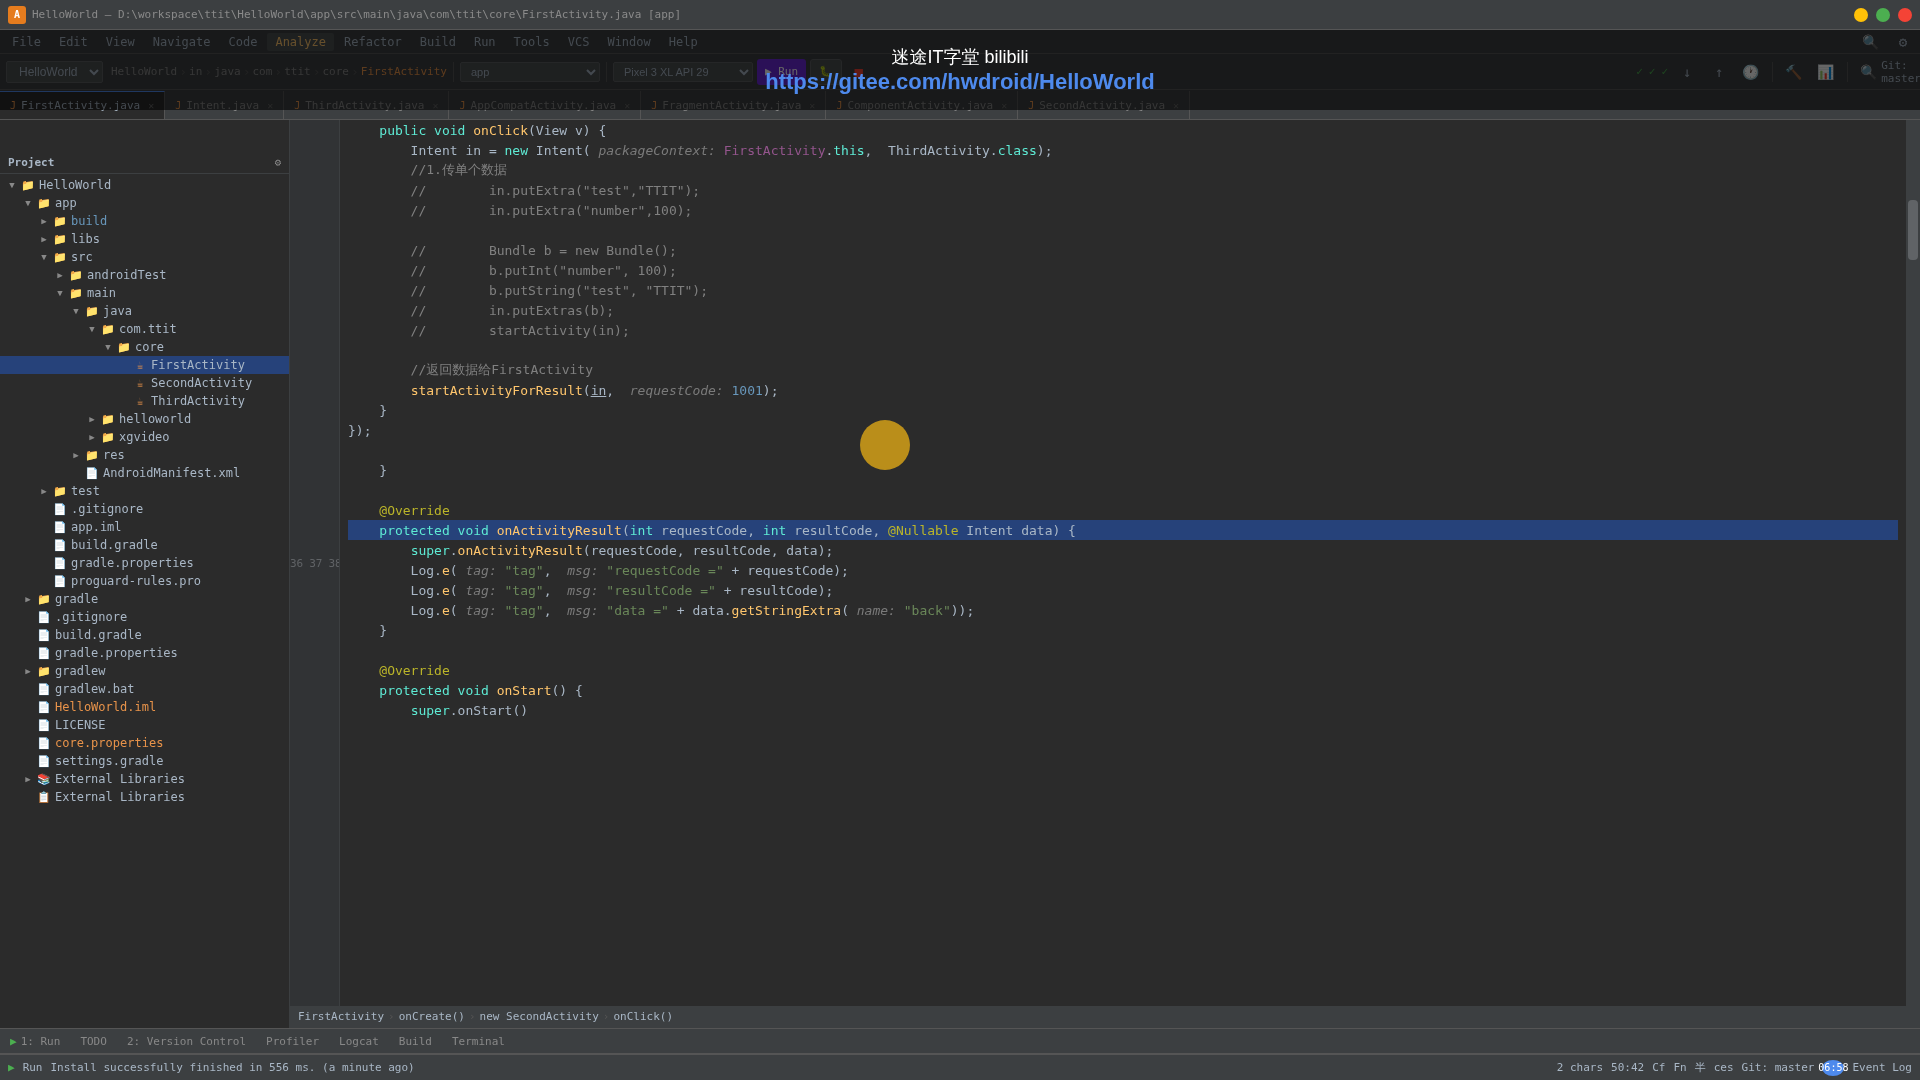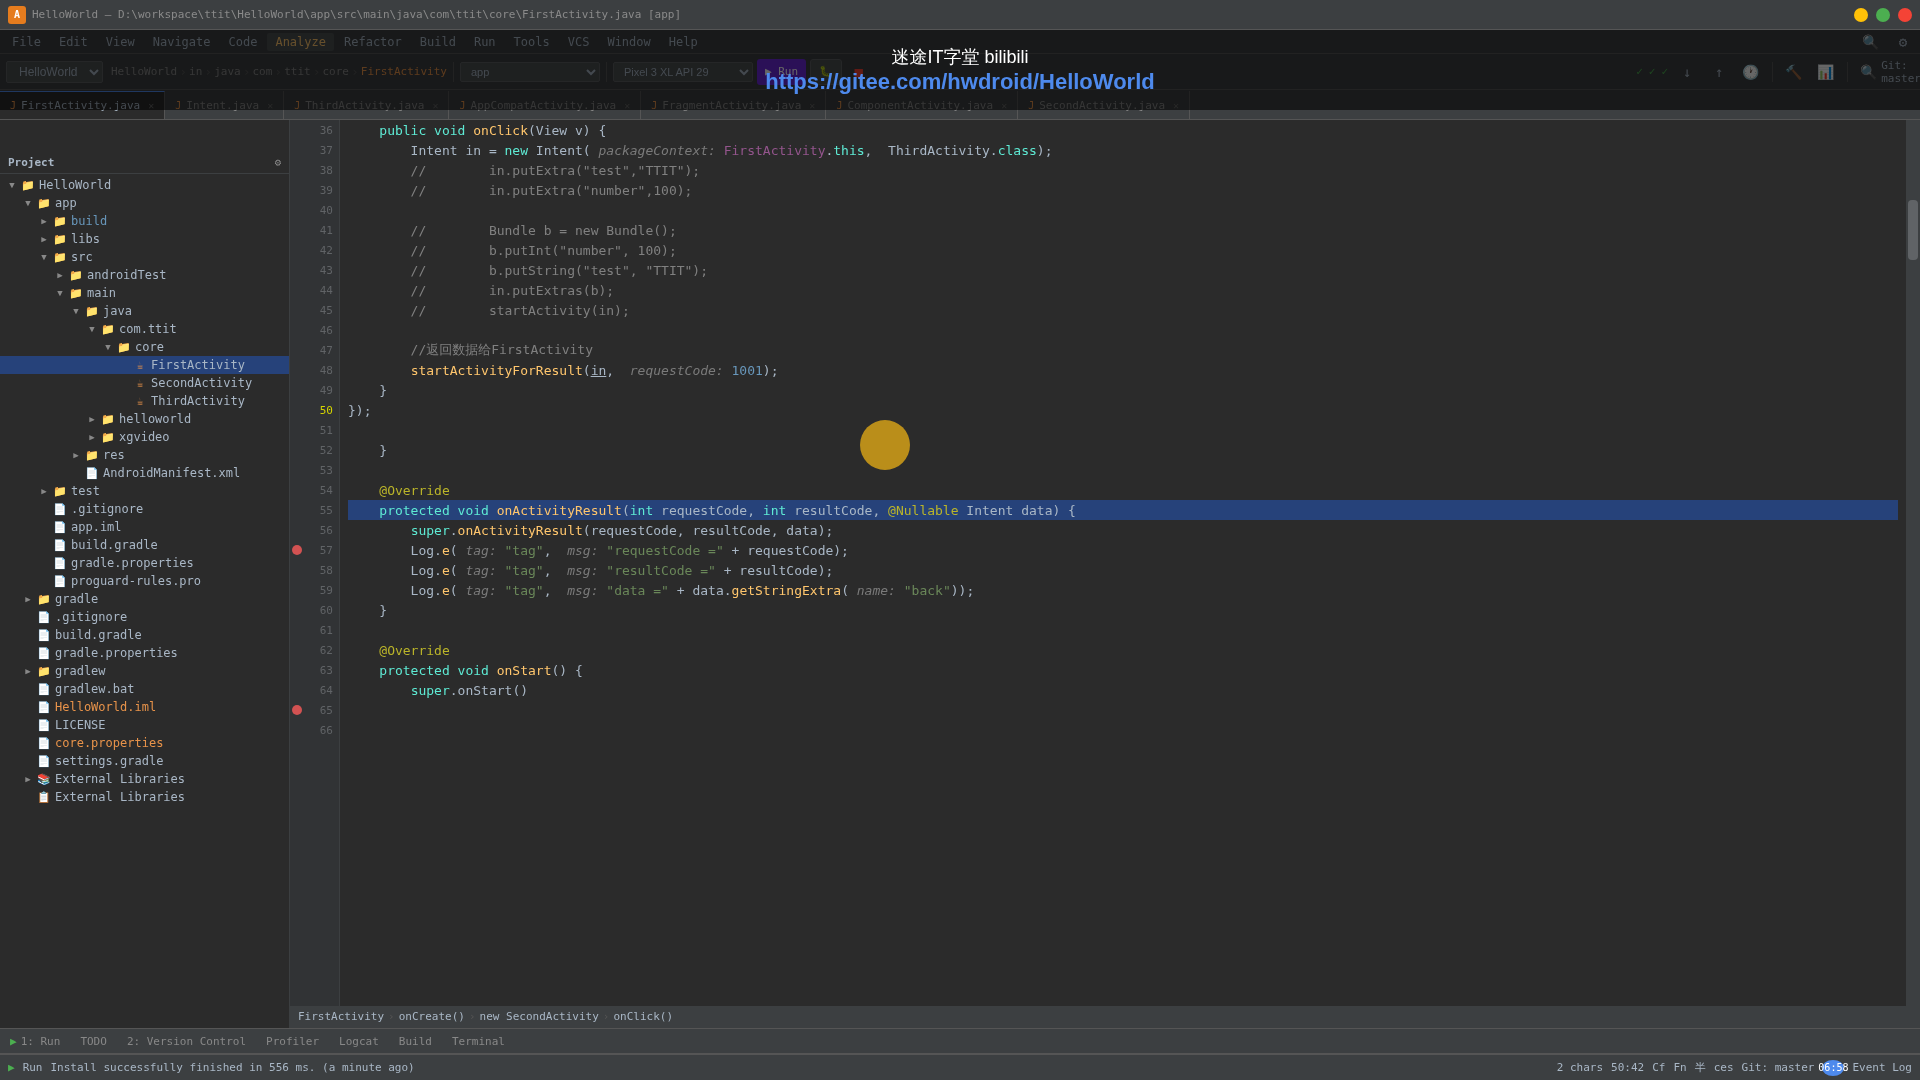--- a/index.html
+++ b/index.html
@@ -262,24 +262,25 @@
     .code-container {
       flex: 1;
       display: flex;
       overflow: hidden;
       position: relative;
     }
     .gutter {
       width: 50px;
       background: #313335;
       display: flex;
-      flex-direction: column;
+      flex-direction: row;
       padding: 0;
       border-right: 1px solid #3c3f41;
       overflow: hidden;
+      align-items: center;
     }
     .line-num {
       height: 20px;
       min-height: 20px;
       display: flex;
       align-items: center;
       justify-content: flex-end;
       padding-right: 6px;
       font-size: 11px;
       color: #606366;
@@ -815,20 +816,23 @@
           <span>Intent( </span>
           <span class="hint">packageContext: </span>
           <span class="this-kw">FirstActivity</span>
           <span>.</span>
           <span class="kw">this</span>
           <span>,  ThirdActivity.</span>
           <span class="kw">class</span>
           <span>);</span>
         </div>
 
+        <div class="code-line">
+          <span class="cmt">        //1.传单个数据</span>
+        </div>
 
         <div class="code-line">
           <span class="cmt">        //        in.putExtra("test","TTIT");</span>
         </div>
 
         <div class="code-line">
           <span class="cmt">        //        in.putExtra("number",100);</span>
         </div>
 
         <div class="code-line"></div>

